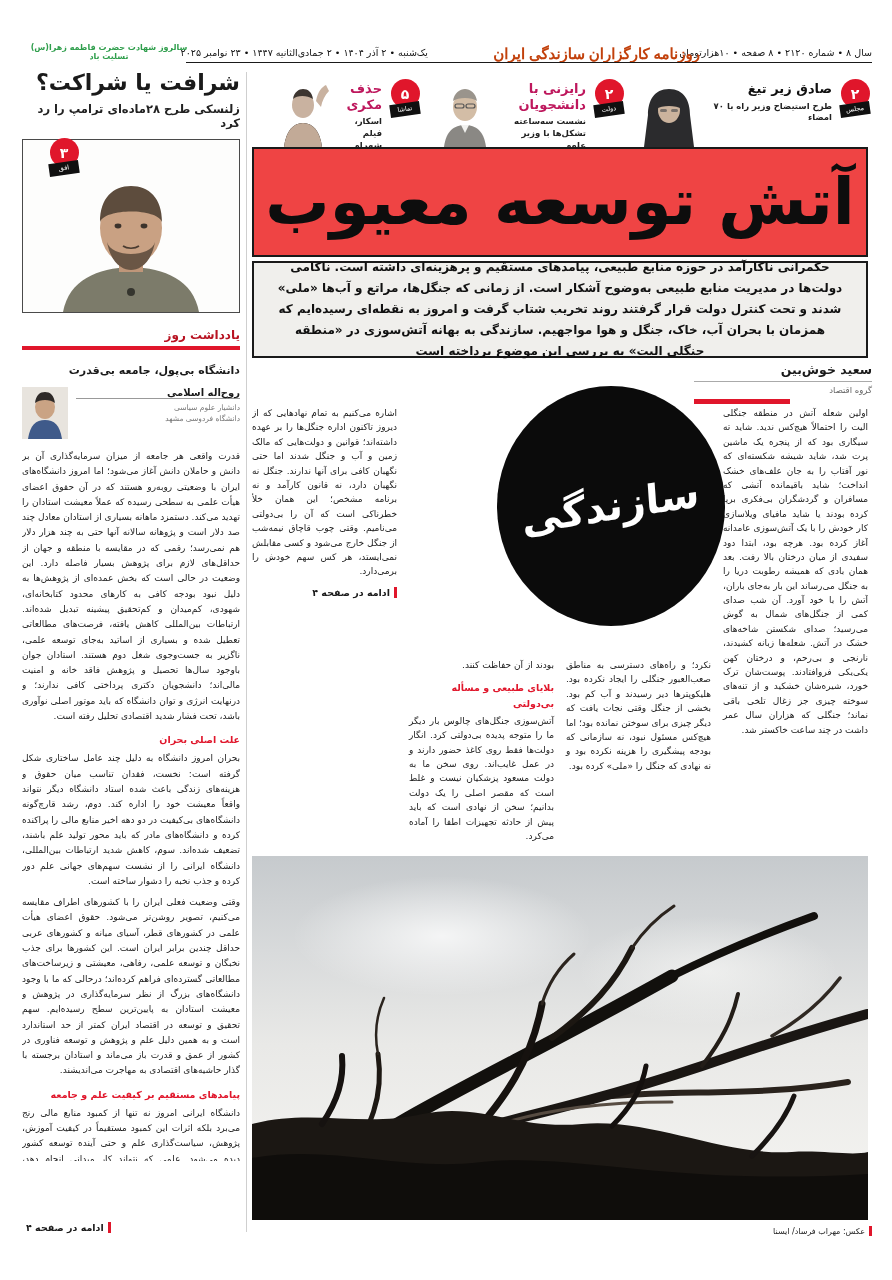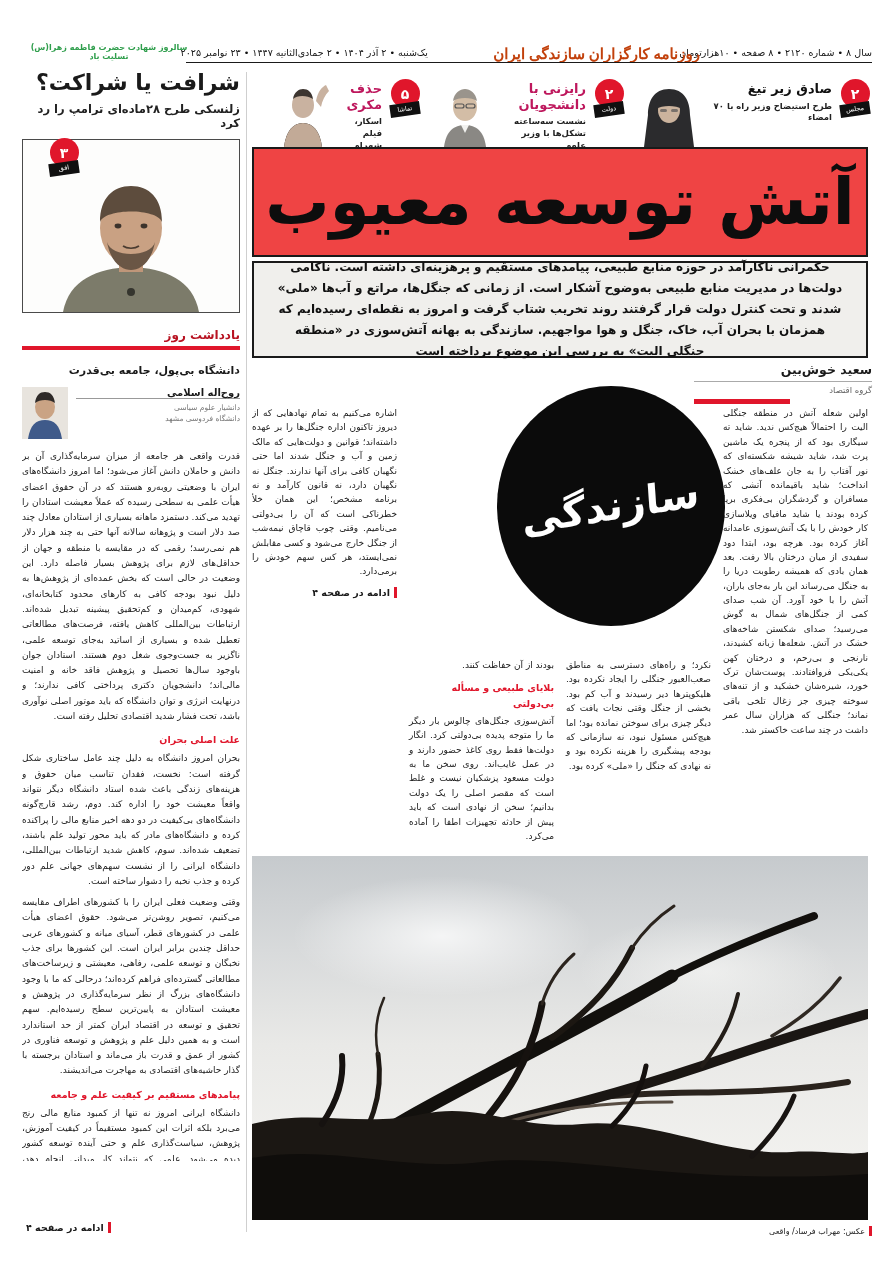--- a/index.html
+++ b/index.html
@@ -279,16 +279,16 @@
       <g fill="none" stroke-linecap="round">
         <path d="M70,268 C86,244 92,224 90,200" stroke="#161210" stroke-width="6"></path>
         <path d="M360,270 C380,250 390,232 394,210" stroke="#14100e" stroke-width="5"></path>
         <path d="M500,300 C520,280 534,262 542,240" stroke="#181412" stroke-width="5"></path>
       </g>
     </svg>
   </div>
 
   <div class="abs caption">
     <span class="rb"></span>
-    <span>عکس: مهراب فرساد/ واقعی</span>
+    <span>عکس: مهراب فرساد/ ایسنا</span>
   </div>
 
 </div>
 
 </body></html>

